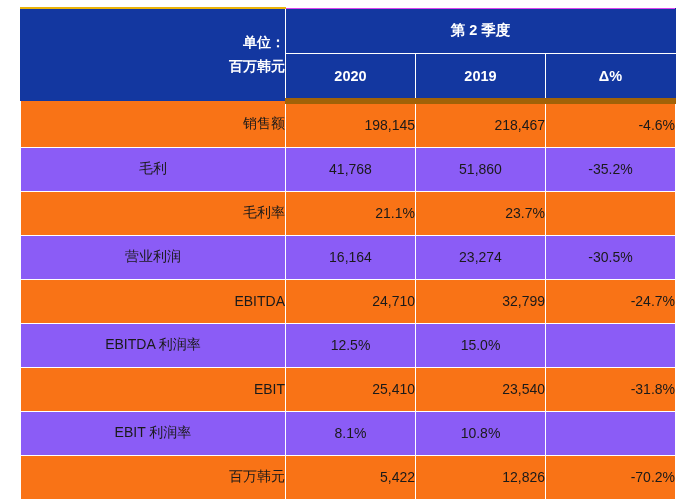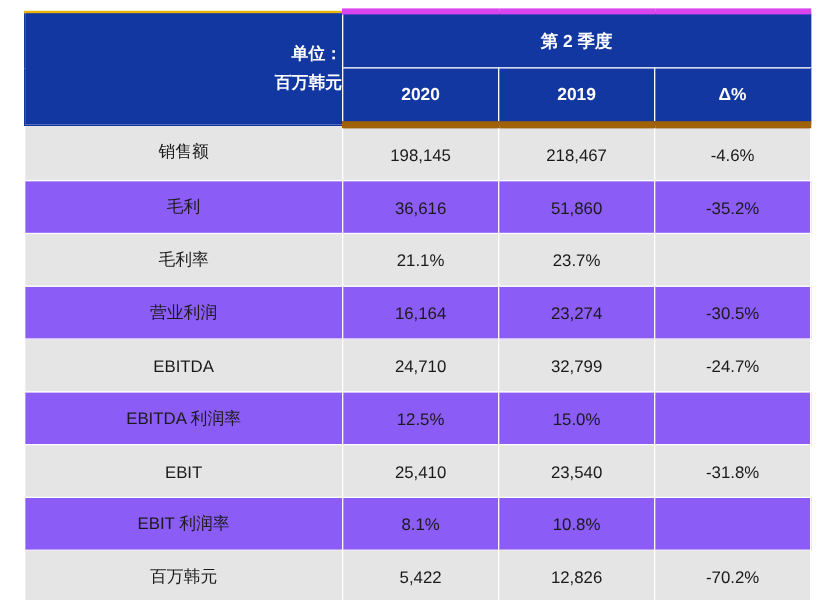--- a/index.html
+++ b/index.html
@@ -45,21 +45,21 @@
     line-height: 1.7;
     font-size: 14px;
     border-left: 1px solid #1337a0;
     border-top: 2px solid #eab308;
     border-bottom: 1px solid #1337a0;
     text-align: right;
   }
   thead th.quarter-cell {
     height: 44px;
     font-size: 14.5px;
-    border-top: 5px solid #d946ef;
+    border-top: 1px solid #d946ef;
     border-right: 1px solid #1337a0;
   }
   thead th.year-cell {
     height: 44px;
     font-size: 14.5px;
     border-bottom: 6px solid #a16207;
   }
   thead th.year-cell.last {
     border-right: 1px solid #1337a0;
   }
@@ -68,21 +68,21 @@
   tbody td {
     height: 43px;
     font-size: 14px;
     color: #1a1a1a;
     text-align: center;
     vertical-align: middle;
     border: 1px solid #ffffff;
     padding: 0;
   }
   tbody tr.shade td { background: #8b5cf6; }
-  tbody tr.plain td { background: #e5e5e5; }
+  tbody tr.plain td { background: #f97316; text-align: right; }
   tbody td.label { text-align: center; }
   tbody td.empty { }
 </style>
 </head>
 <body>
 
 <div class="sheet">
   <table class="fin">
     <colgroup>
       <col class="c-label">
@@ -106,21 +106,21 @@
     </thead>
     <tbody>
       <tr class="plain">
         <td class="label">销售额</td>
         <td>198,145</td>
         <td>218,467</td>
         <td>-4.6%</td>
       </tr>
       <tr class="shade">
         <td class="label">毛利</td>
-        <td>36,616</td>
+        <td>41,768</td>
         <td>51,860</td>
         <td>-35.2%</td>
       </tr>
       <tr class="plain">
         <td class="label">毛利率</td>
         <td>21.1%</td>
         <td>23.7%</td>
         <td class="empty"></td>
       </tr>
       <tr class="shade">

